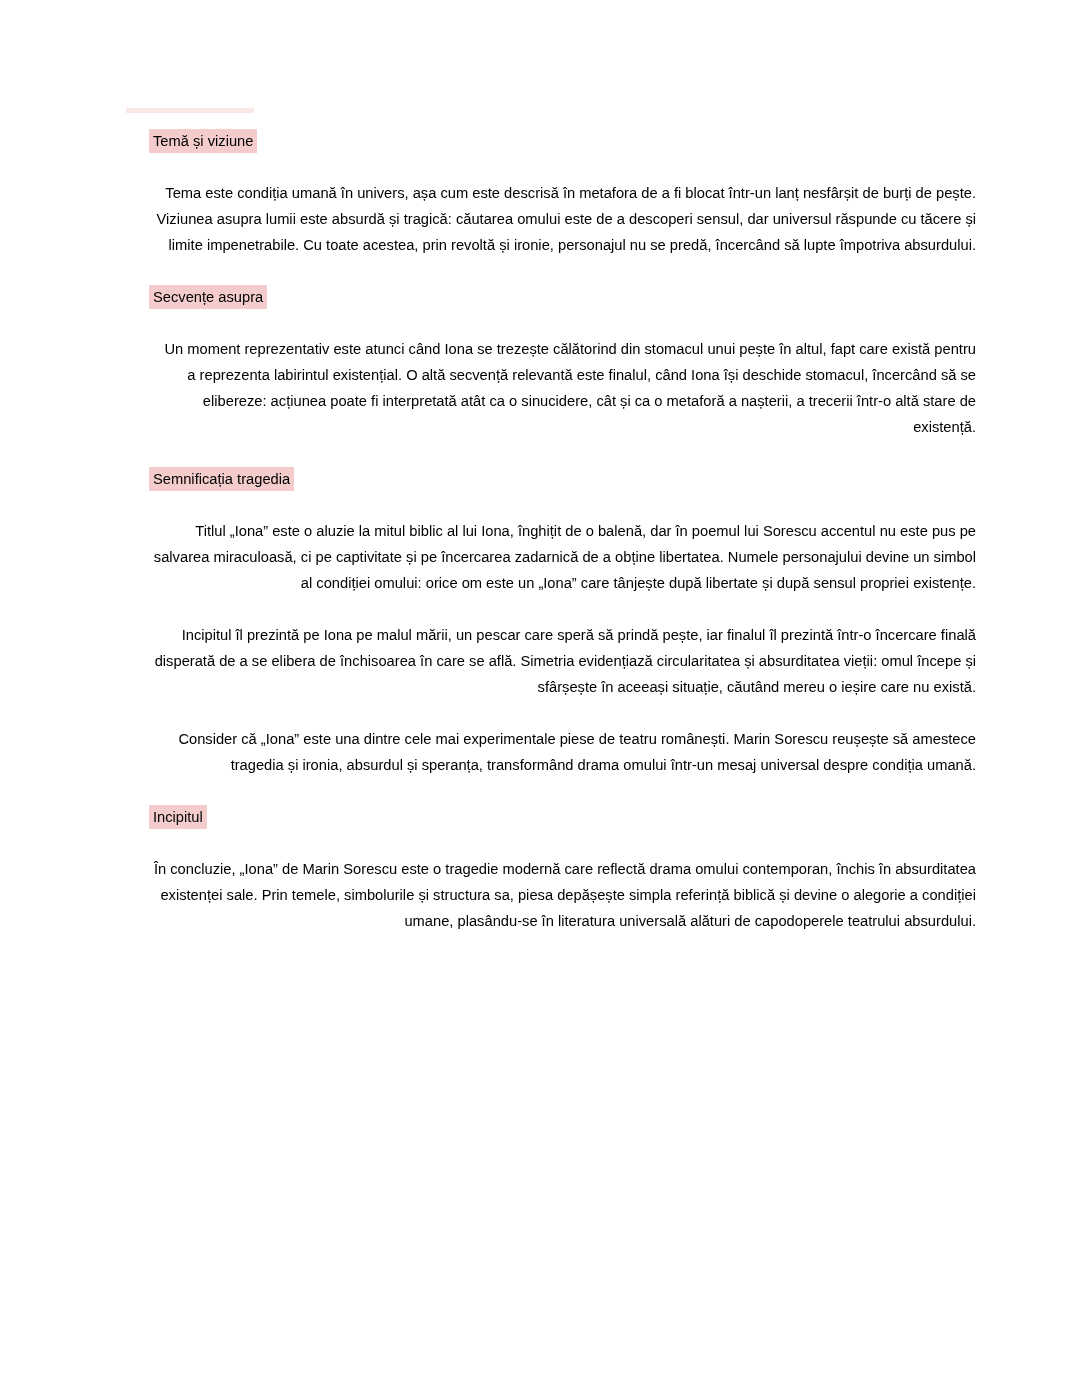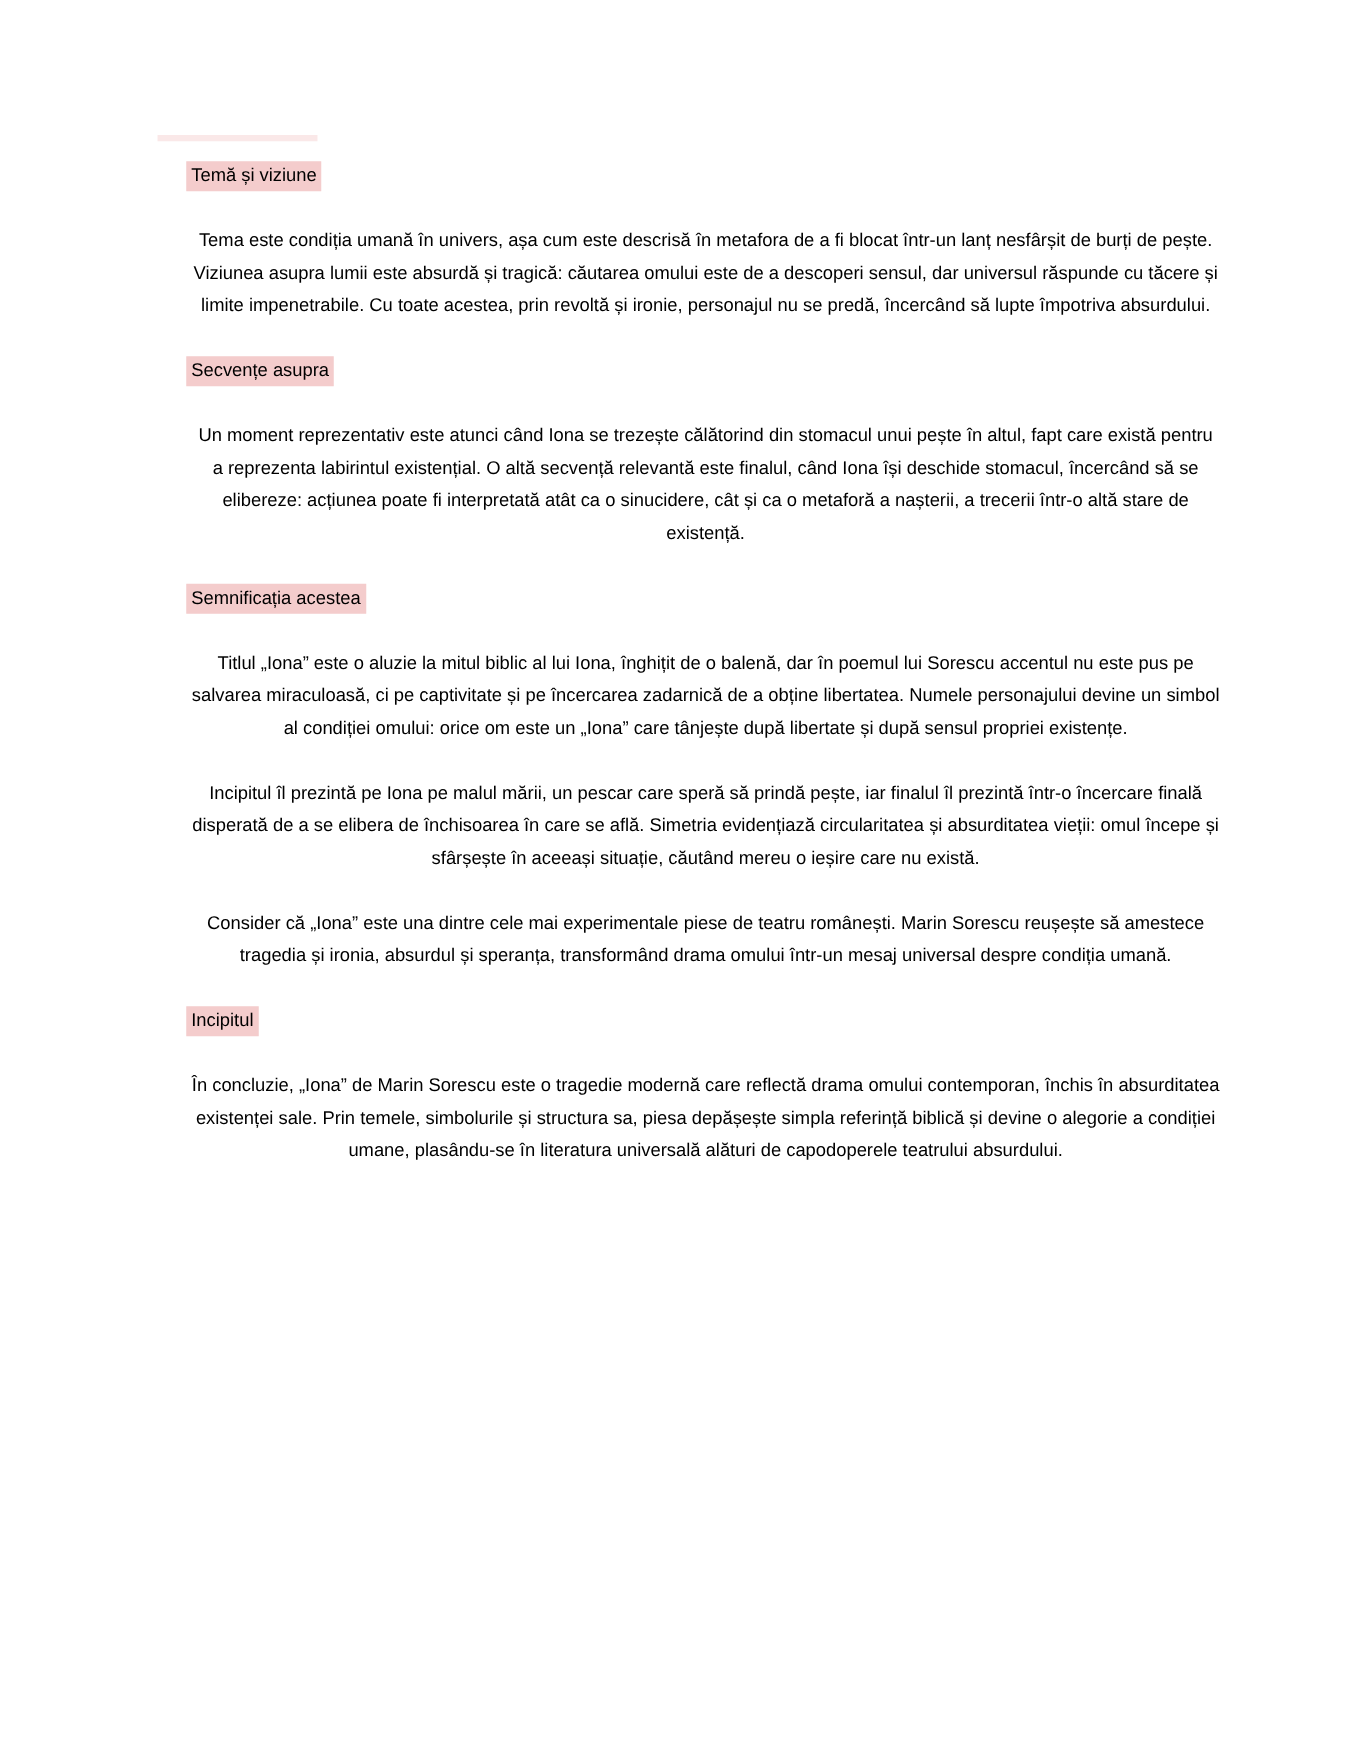--- a/index.html
+++ b/index.html
@@ -49,21 +49,21 @@
     white-space:nowrap;
   }
   .hl{
     background:var(--hl);
     color:inherit;
     padding:4px 4px;
     margin-left:-4px;
   }
   .body-text{
     margin:0;
-    text-align:center;
+    text-align:right;
   }
 </style>
 </head>
 <body>
 
 <div class="page">
 
   <div class="remnant"></div>
 
   <div class="content">
@@ -72,21 +72,21 @@
       <div class="heading-line"><mark class="hl">Temă și viziune</mark></div>
       <p class="body-text">Tema este condiția umană în univers, așa cum este descrisă în metafora de a fi blocat într-un lanț nesfârșit de burți de pește. Viziunea asupra lumii este absurdă și tragică: căutarea omului este de a descoperi sensul, dar universul răspunde cu tăcere și limite impenetrabile. Cu toate acestea, prin revoltă și ironie, personajul nu se predă, încercând să lupte împotriva absurdului.</p>
     </section>
 
     <section class="doc-section">
       <div class="heading-line"><mark class="hl">Secvențe asupra</mark></div>
       <p class="body-text">Un moment reprezentativ este atunci când Iona se trezește călătorind din stomacul unui pește în altul, fapt care există pentru a reprezenta labirintul existențial. O altă secvență relevantă este finalul, când Iona își deschide stomacul, încercând să se elibereze: acțiunea poate fi interpretată atât ca o sinucidere, cât și ca o metaforă a nașterii, a trecerii într-o altă stare de existență.</p>
     </section>
 
     <section class="doc-section">
-      <div class="heading-line"><mark class="hl">Semnificația acestea</mark></div>
+      <div class="heading-line"><mark class="hl">Semnificația tragedia</mark></div>
       <p class="body-text">Titlul „Iona” este o aluzie la mitul biblic al lui Iona, înghițit de o balenă, dar în poemul lui Sorescu accentul nu este pus pe salvarea miraculoasă, ci pe captivitate și pe încercarea zadarnică de a obține libertatea. Numele personajului devine un simbol al condiției omului: orice om este un „Iona” care tânjește după libertate și după sensul propriei existențe.</p>
     </section>
 
     <section class="doc-section">
       <p class="body-text">Incipitul îl prezintă pe Iona pe malul mării, un pescar care speră să prindă pește, iar finalul îl prezintă într-o încercare finală disperată de a se elibera de închisoarea în care se află. Simetria evidențiază circularitatea și absurditatea vieții: omul începe și sfârșește în aceeași situație, căutând mereu o ieșire care nu există.</p>
     </section>
 
     <section class="doc-section">
       <p class="body-text">Consider că „Iona” este una dintre cele mai experimentale piese de teatru românești. Marin Sorescu reușește să amestece tragedia și ironia, absurdul și speranța, transformând drama omului într-un mesaj universal despre condiția umană.</p>
     </section>

